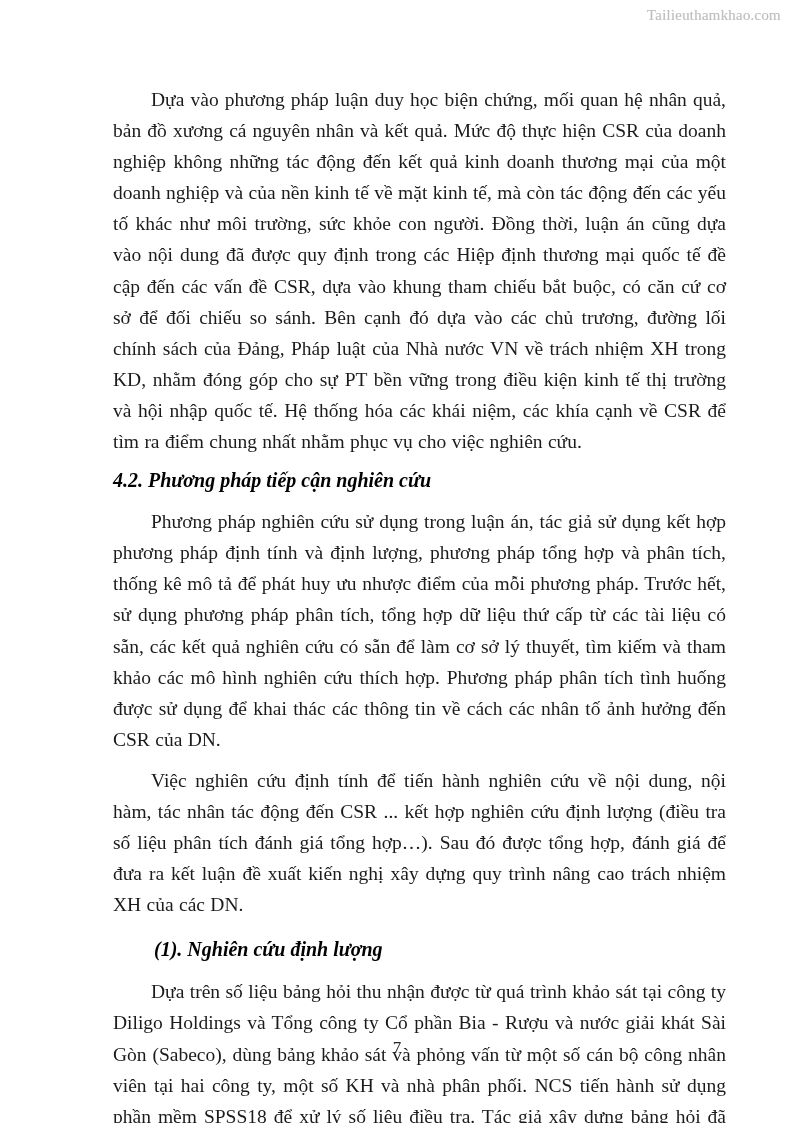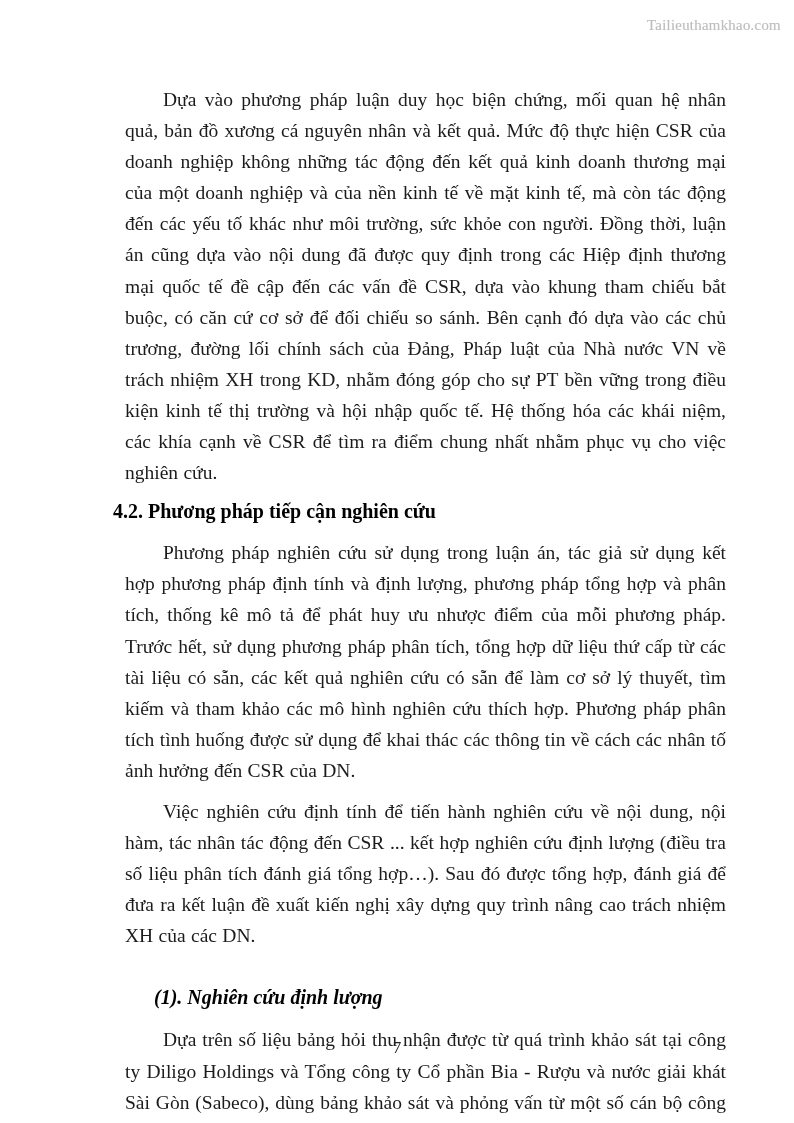--- a/index.html
+++ b/index.html
@@ -13,21 +13,21 @@
   .page {
     position: relative;
     width: 794px;
     height: 1123px;
     background: #ffffff;
     font-family: "Liberation Serif", "DejaVu Serif", serif;
     color: #1b1b1b;
   }
   .watermark {
     position: absolute;
-    top: 17px;
+    top: 7px;
     right: 13px;
     font-family: "Liberation Serif", serif;
     font-size: 15px;
     color: #bdbdbd;
     text-shadow: 1px 1px 0 rgba(255,255,255,0.9), -0.5px -0.5px 0 rgba(150,150,150,0.25);
     letter-spacing: 0.2px;
   }
   .content {
     position: absolute;
     left: 113px;
@@ -36,35 +36,36 @@
   }
   .heading {
     font-size: 20px;
     font-weight: bold;
     color: #000000;
     margin: 0 0 13px 0;
     line-height: 26px;
   }
   .heading.mid {
     margin-top: 2px;
+    font-style: italic;
   }
   .para {
     font-size: 19.5px;
     line-height: 31.1px;
     text-align: justify;
     text-indent: 38px;
-    margin: 0 0 10px 12px;
+    margin: 0 0 10px 0;
     word-spacing: 0.5px;
   }
   .subheading {
     font-size: 20px;
     font-weight: bold;
     font-style: italic;
     color: #000000;
-    margin: 33px 0 14px 41px;
+    margin: 16px 0 14px 41px;
     line-height: 26px;
   }
   .page-number {
     position: absolute;
     top: 1038px;
     left: 0;
     width: 794px;
     text-align: center;
     font-size: 17px;
     color: #222222;

